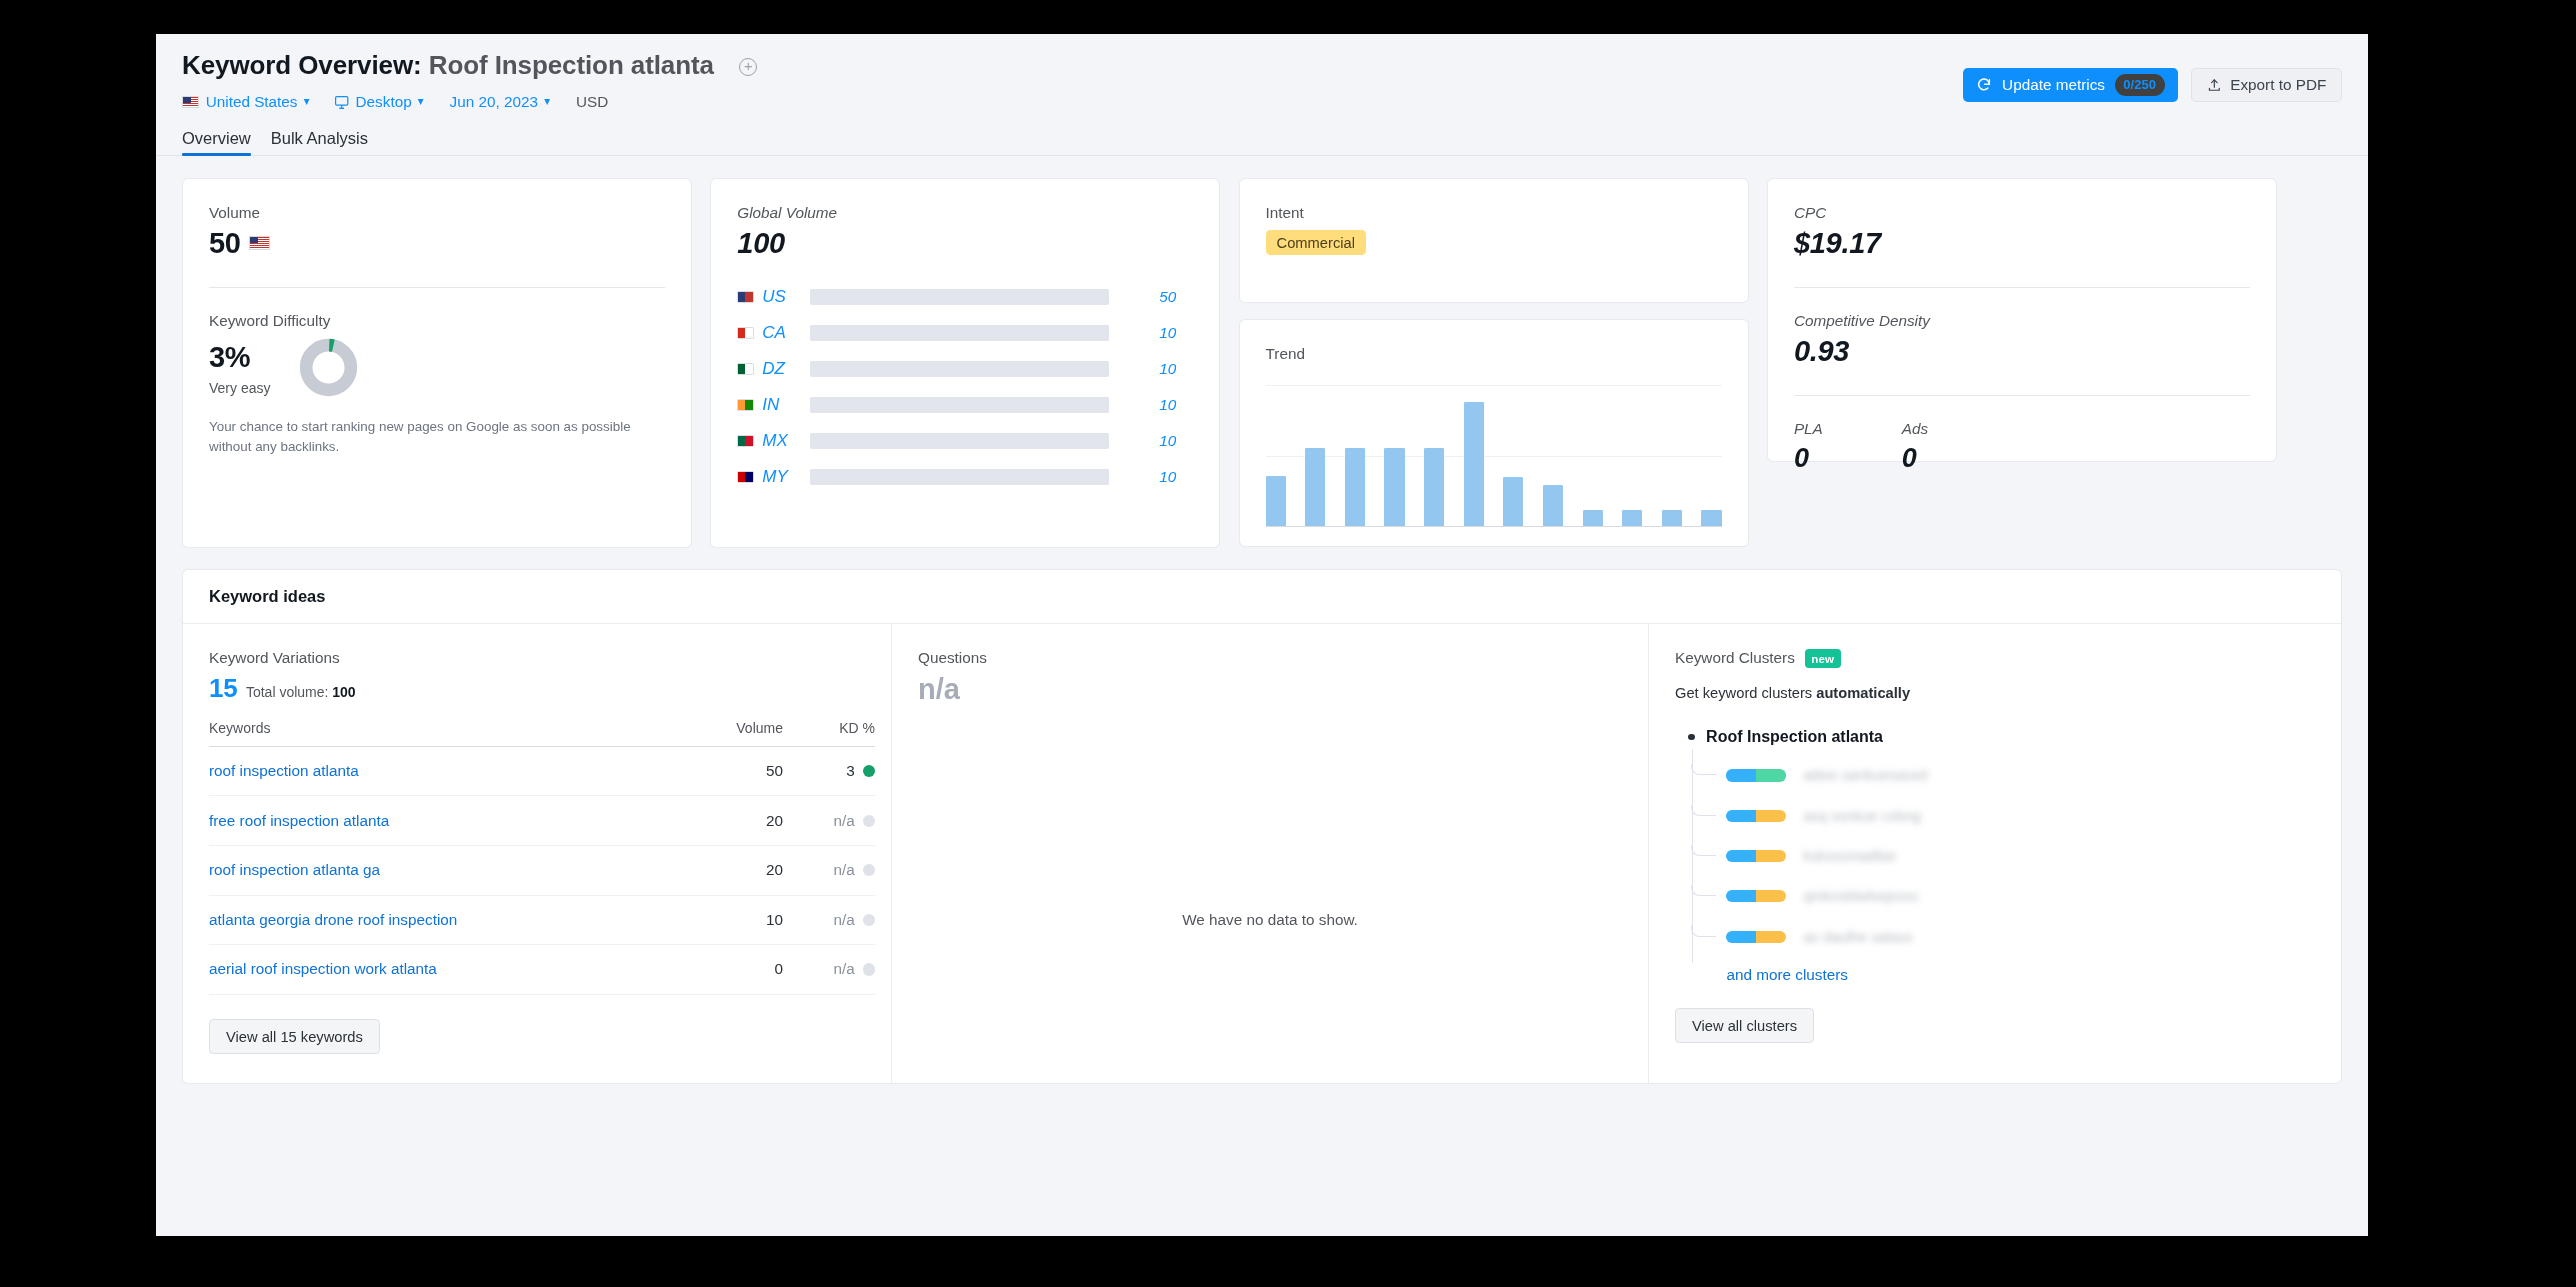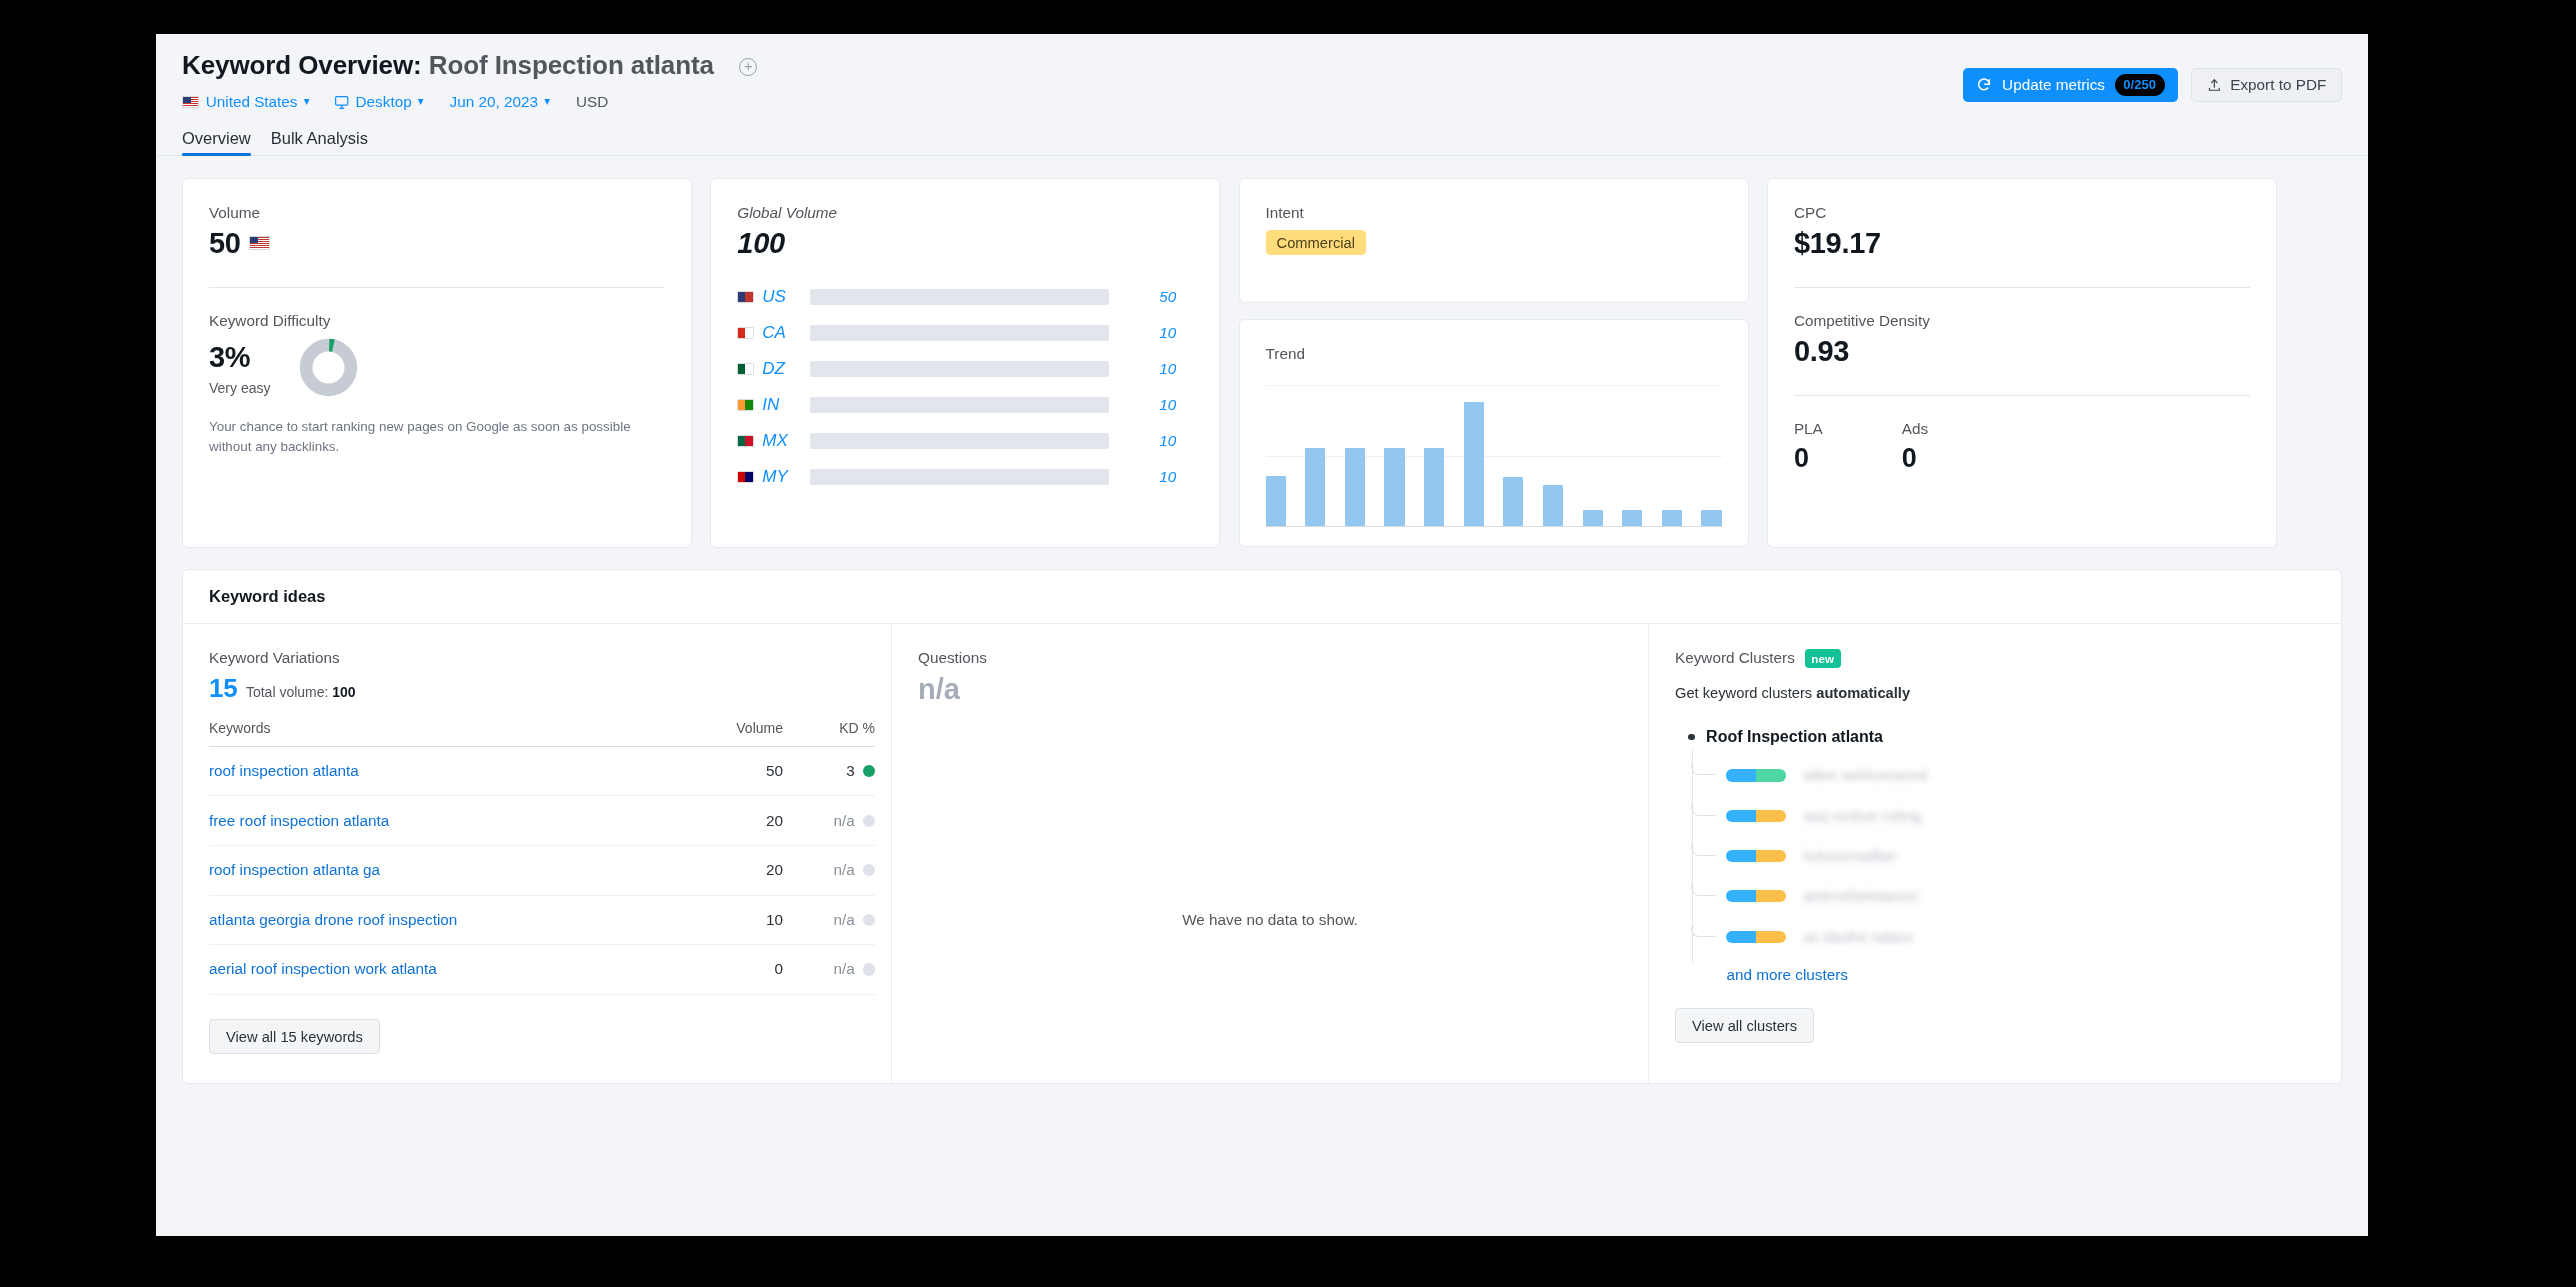--- a/index.html
+++ b/index.html
@@ -47,21 +47,21 @@
 
   
   .hdr-actions { position: absolute; right: 26px; top: 34px; display: flex; align-items: center; gap: 13.4px; }
   .btn-update {
     display: flex; align-items: center; gap: 9.8px;
     background: #0e8ffc; color: #fff; border: none; border-radius: 4.9px;
     padding: 0 13.4px; height: 34px; font-size: 15.3px; cursor: pointer;
     font-family: "Liberation Sans", sans-serif;
   }
   .btn-update .cnt {
-    background: #000000; color: #0e8ffc; border-radius: 18.3px;
+    background: #404040; color: #0e8ffc; border-radius: 18.3px;
     padding: 1.8px 8.6px; font-size: 13px; font-weight: bold; line-height: 1.35;
   }
   .btn-export {
     display: flex; align-items: center; gap: 8.6px;
     background: #eef0f4; color: #3c4450; border: 0.6px solid #dfe2e8; border-radius: 4.9px;
     padding: 0 14.7px; height: 34px; font-size: 15.3px; cursor: pointer;
     font-family: "Liberation Sans", sans-serif;
   }
 
   
@@ -75,21 +75,21 @@
   }
 
   
   .metrics { display: flex; gap: 18.3px; padding: 22px 26px 0 26px; align-items: flex-start; }
   .card { background: #fff; border: 0.6px solid #e6e9ee; border-radius: 6.1px; }
   .card-vol { width: 510px; height: 370px; padding: 24.4px 26px; }
   .card-glob { width: 510px; height: 370px; padding: 24.4px 26px; font-style: italic; }
   .col-intent { display: flex; flex-direction: column; gap: 16px; width: 510px; }
   .card-intent { height: 125px; padding: 24.4px 26px; }
   .card-trend { height: 228px; padding: 24.4px 26px; }
-  .card-cpc { width: 510px; height: 370px; padding: 24.4px 26px; }
+  .card-cpc { width: 510px; height: 284px; padding: 24.4px 26px; font-style: italic; }
 
   .m-label { font-size: 15.3px; color: #52565c; }
   .m-value { font-size: 29px; font-weight: bold; color: #111820; margin-top: 4.9px; letter-spacing: -0.3px; }
   .m-value-row { display: flex; align-items: center; gap: 8.6px; }
   .hr { height: 0.6px; background: #e4e7ec; margin: 27px 0 24.4px 0; }
 
   .kd-row { display: flex; align-items: flex-start; gap: 29px; margin-top: 4.9px; }
   .kd-left .m-value { margin-top: 0; }
   .kd-sub { font-size: 14px; color: #52565c; margin-top: 6.1px; }
   .donut { width: 59px; height: 59px; margin-top: 3.7px; }

